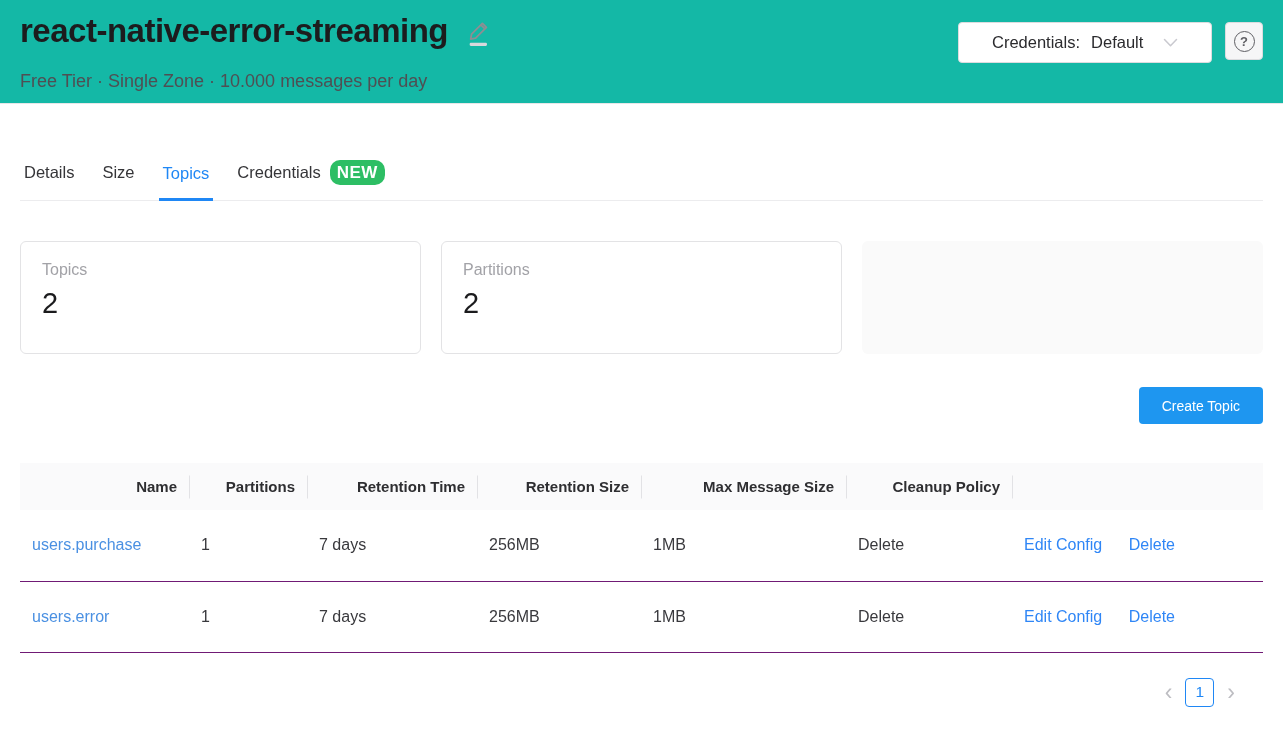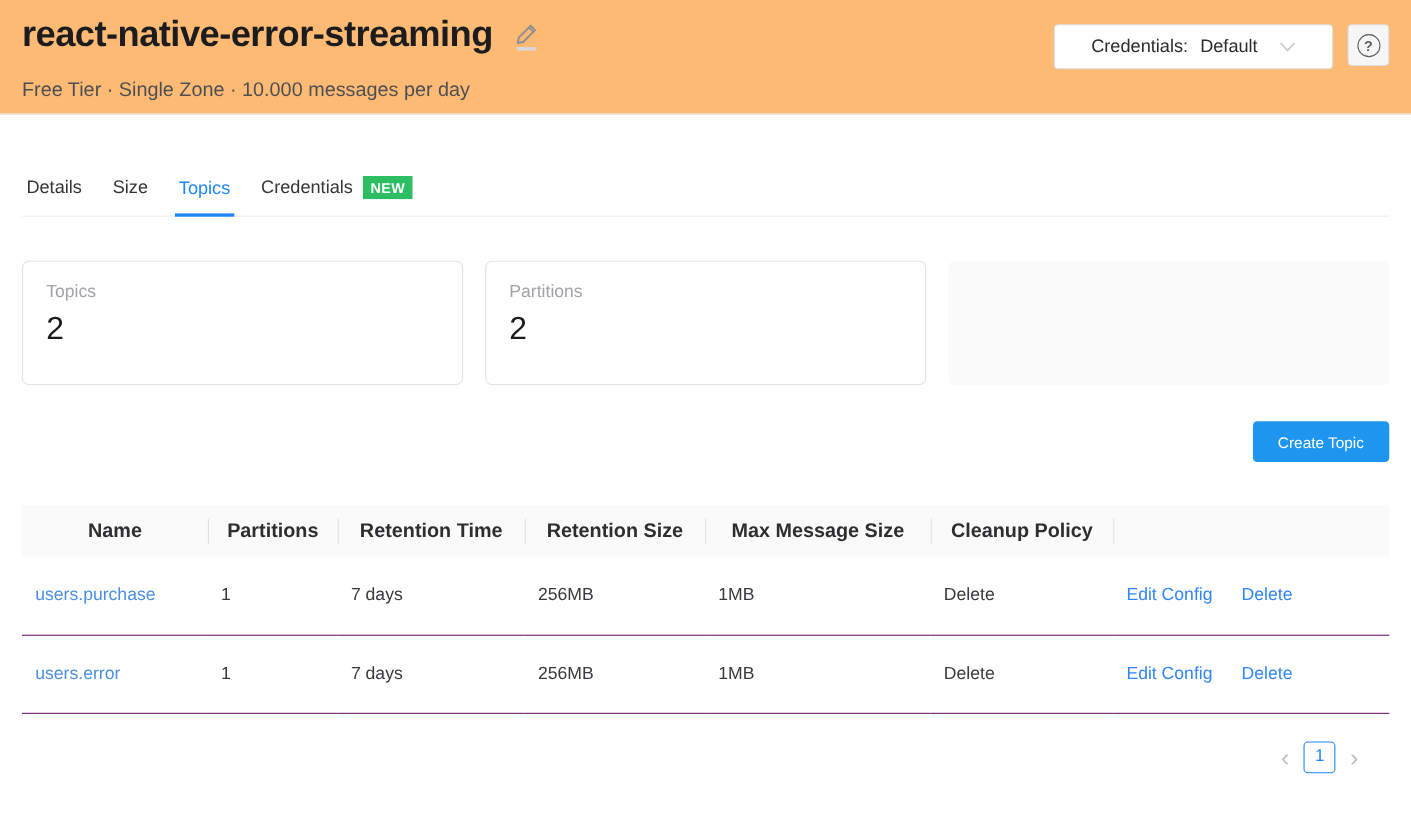--- a/index.html
+++ b/index.html
@@ -6,21 +6,21 @@
   html, body { width: 1283px; height: 751px; }
   body {
     font-family: "Liberation Sans", "DejaVu Sans", sans-serif;
     background: #ffffff;
     color: #2d2d30;
     overflow: hidden;
   }
 
   
   .app-header {
-    background: #fdba74;
+    background: #14b8a6;
     border-bottom: 1px solid #e6e6e8;
     height: 104px;
     padding: 10px 20px 0 20px;
     display: flex;
     justify-content: space-between;
   }
   .title-row { display: flex; align-items: center; }
   .page-title {
     font-size: 33px;
     font-weight: bold;
@@ -98,24 +98,24 @@
   }
   .tab.active {
     color: #1f87f5;
     border-bottom: 3px solid #1f87f5;
     margin-bottom: -1px;
     padding-bottom: 12px;
   }
   .badge {
     background: #2dbe64;
     color: #ffffff;
-    font-size: 13px;
+    font-size: 17px;
     font-weight: bold;
     letter-spacing: 0.4px;
-    border-radius: 0;
+    border-radius: 10px;
     padding: 4px 7px;
     line-height: 1;
   }
 
   
   .stats {
     margin-top: 40px;
     display: grid;
     grid-template-columns: 1fr 1fr 1fr;
     gap: 20px;
@@ -148,22 +148,22 @@
   
   .topics-table {
     margin-top: 39px;
     width: 100%;
     border-collapse: collapse;
     table-layout: fixed;
   }
   .topics-table th {
     background: #fafafb;
     height: 47px;
-    text-align: center;
-    font-size: 18px;
+    text-align: right;
+    font-size: 15px;
     font-weight: bold;
     color: #2e2e31;
     padding: 0 12px;
     position: relative;
   }
   .topics-table th + th::before {
     content: "";
     position: absolute;
     left: 0; top: 50%;
     transform: translateY(-50%);

